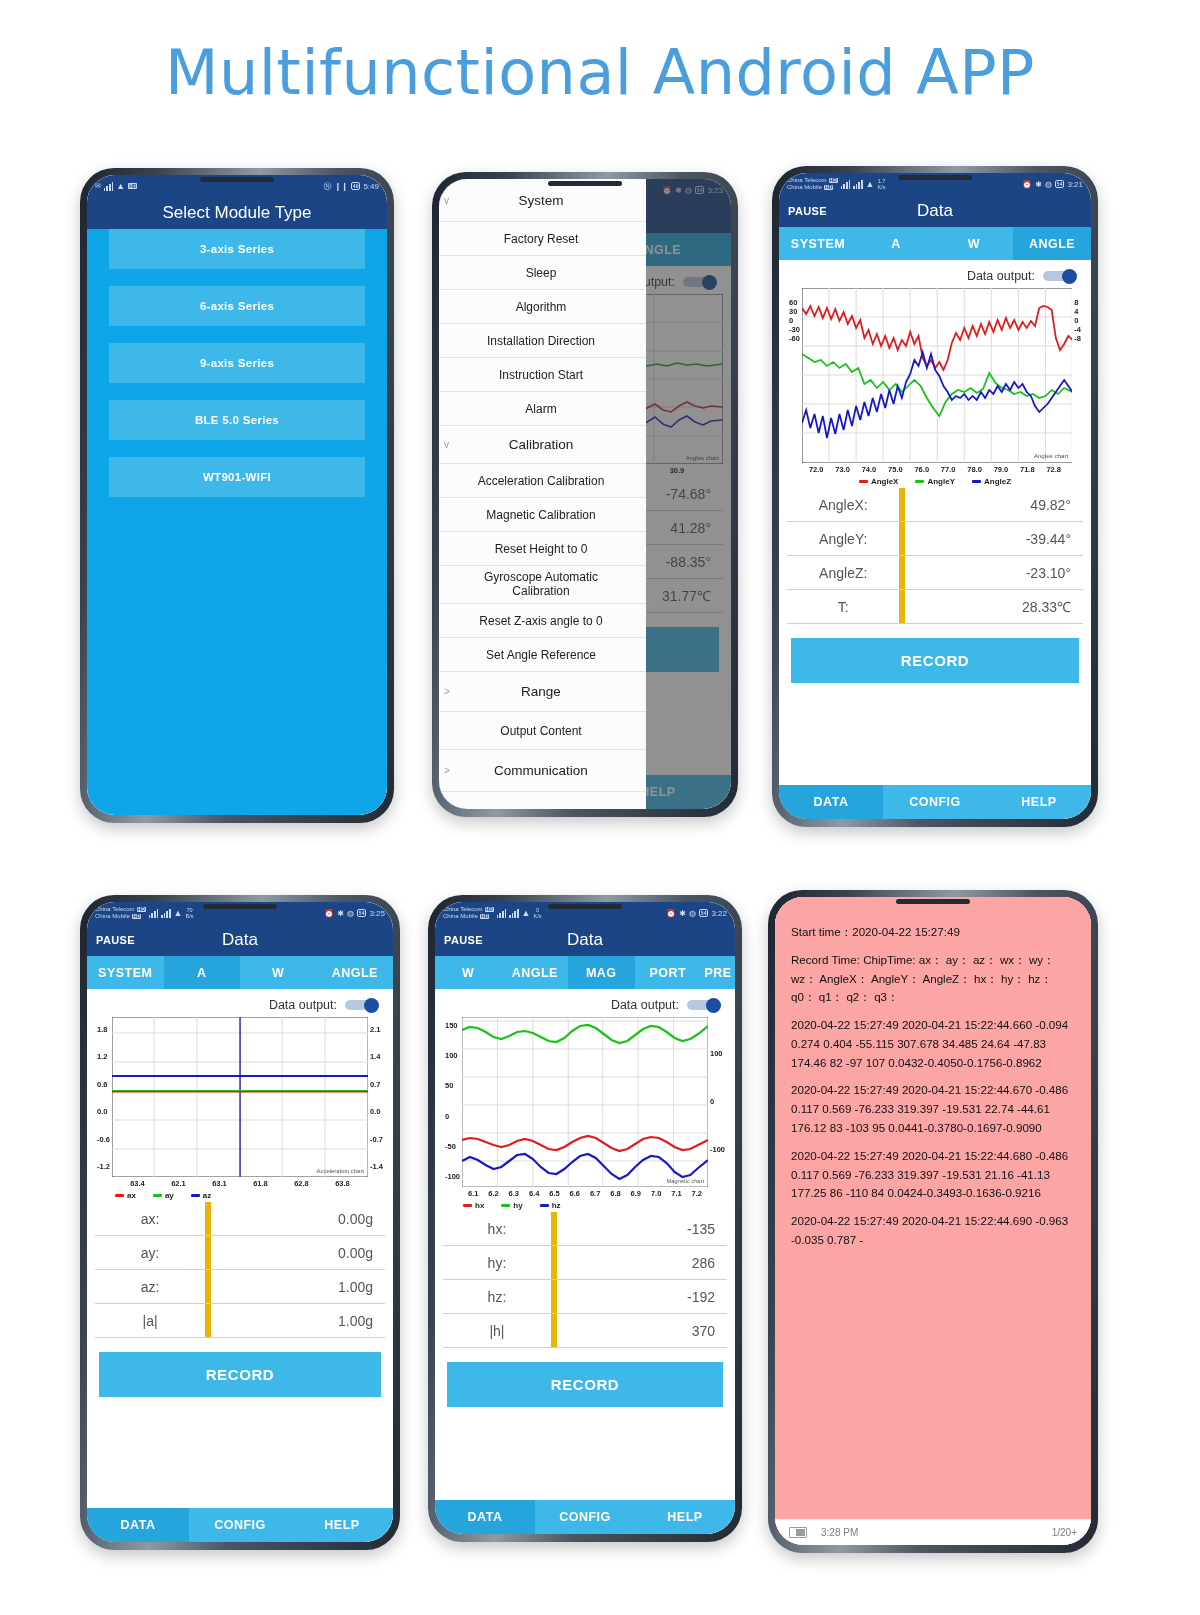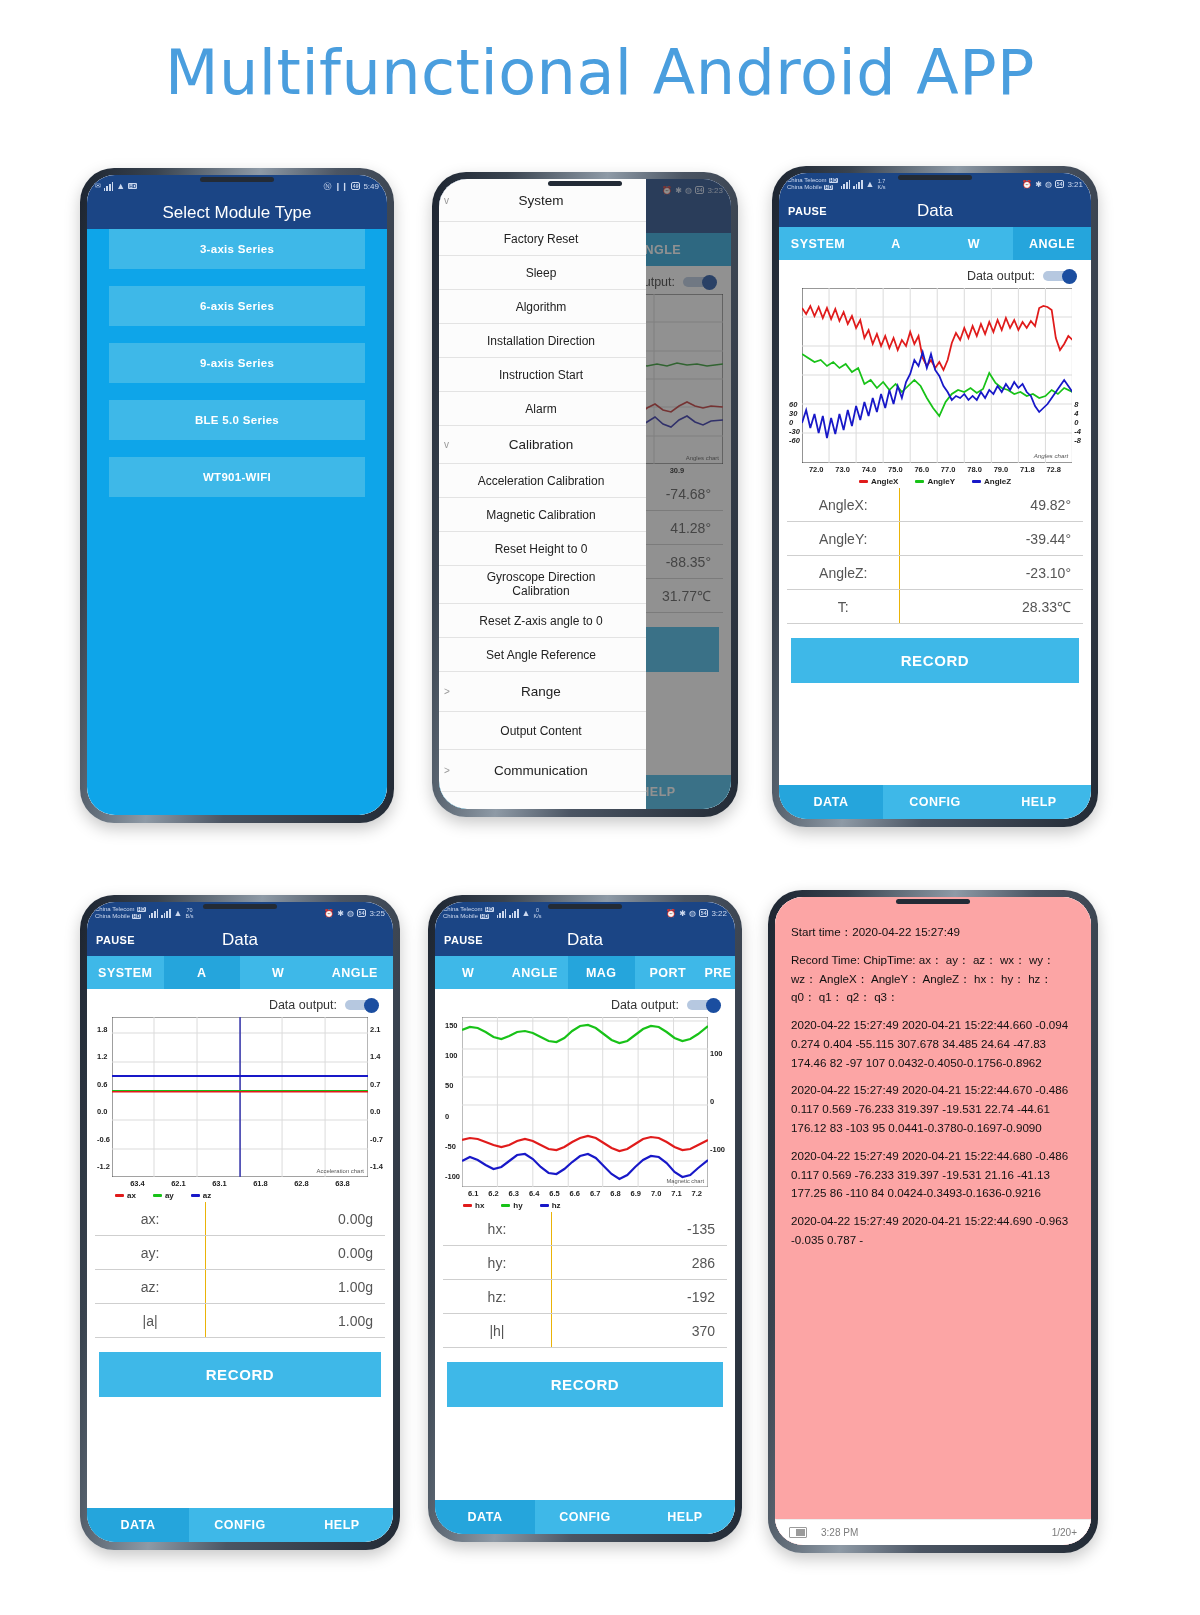--- a/index.html
+++ b/index.html
@@ -85,21 +85,21 @@
   .chartbox{position:relative;}
   .chartbox svg{display:block;width:100%;}
   .xaxis{display:flex;justify-content:space-around;font-size:7.5px;color:#222;font-weight:bold;padding:2px 0 0 0;}
   .legend{display:flex;justify-content:center;gap:17px;font-size:8px;color:#222;font-weight:bold;padding:3px 0 2px 0;}
   .legend span{display:flex;align-items:center;gap:3px;}
   .swatch{width:9px;height:3px;border-radius:1px;display:inline-block;}
 
   
   .vtable{margin:2px 8px 0 8px;}
   .vrow{display:flex;border-bottom:1px solid #cfcfcf;height:33px;align-items:center;}
-  .vrow .k{width:38%;text-align:right;font-size:14px;color:#555;border-right:1px solid #eab308;height:100%;display:flex;align-items:center;justify-content:center;}
+  .vrow .k{width:38%;text-align:right;font-size:14px;color:#555;border-right:6px solid #eab308;height:100%;display:flex;align-items:center;justify-content:center;}
   .vrow .v{flex:1;text-align:right;padding-right:12px;font-size:14px;color:#555;}
 
   .record{
     margin:14px 12px 0 12px;background:#3eb8e8;color:#fff;
     text-align:center;font-size:15px;font-weight:bold;letter-spacing:.6px;
     padding:14px 0;
   }
 
   .bottomnav{
     position:absolute;left:0;right:0;bottom:0;display:flex;background:#3eb8e8;height:34px;
@@ -325,21 +325,21 @@
         <div class="mitem" style="height:34px">
             <span>Acceleration Calibration</span>
           </div>
         <div class="mitem" style="height:34px">
             <span>Magnetic Calibration</span>
           </div>
         <div class="mitem" style="height:34px">
             <span>Reset Height to 0</span>
           </div>
         <div class="mitem two" style="height:38px">
-            <span>Gyroscope Direction Calibration</span>
+            <span>Gyroscope Automatic Calibration</span>
           </div>
         <div class="mitem" style="height:34px">
             <span>Reset Z-axis angle to 0</span>
           </div>
         <div class="mitem" style="height:34px">
             <span>Set Angle Reference</span>
           </div>
         <div class="mitem group" style="height:40px">
             <span class="caret">&gt;</span>
             <span>Range</span>
@@ -406,21 +406,21 @@
         <div class="tab active">ANGLE</div>
       </div>
       <div class="dout">
         <span>Data output:</span>
         <span class="switch">
             <span class="track"></span>
             <span class="knob"></span>
           </span>
       </div>
       <div class="chartwrap">
-        <div style="display:flex;align-items:flex-end;font-style:italic;">
+        <div style="display:flex;align-items:flex-start;">
           <div style="display:flex;flex-direction:column;justify-content:space-between;font-size:7.5px;color:#222;font-weight:bold;padding:10px 2px 18px 2px;">
             <span>60</span>
             <span>30</span>
             <span>0</span>
             <span>-30</span>
             <span>-60</span>
           </div>
           <div class="chartbox" style="flex:1;">
             <svg viewBox="0 0 260 175" preserveAspectRatio="none" style="height:175px;">
               <rect x="0" y="0" width="260" height="175" fill="#fff" stroke="#333" stroke-width="1"></rect>

